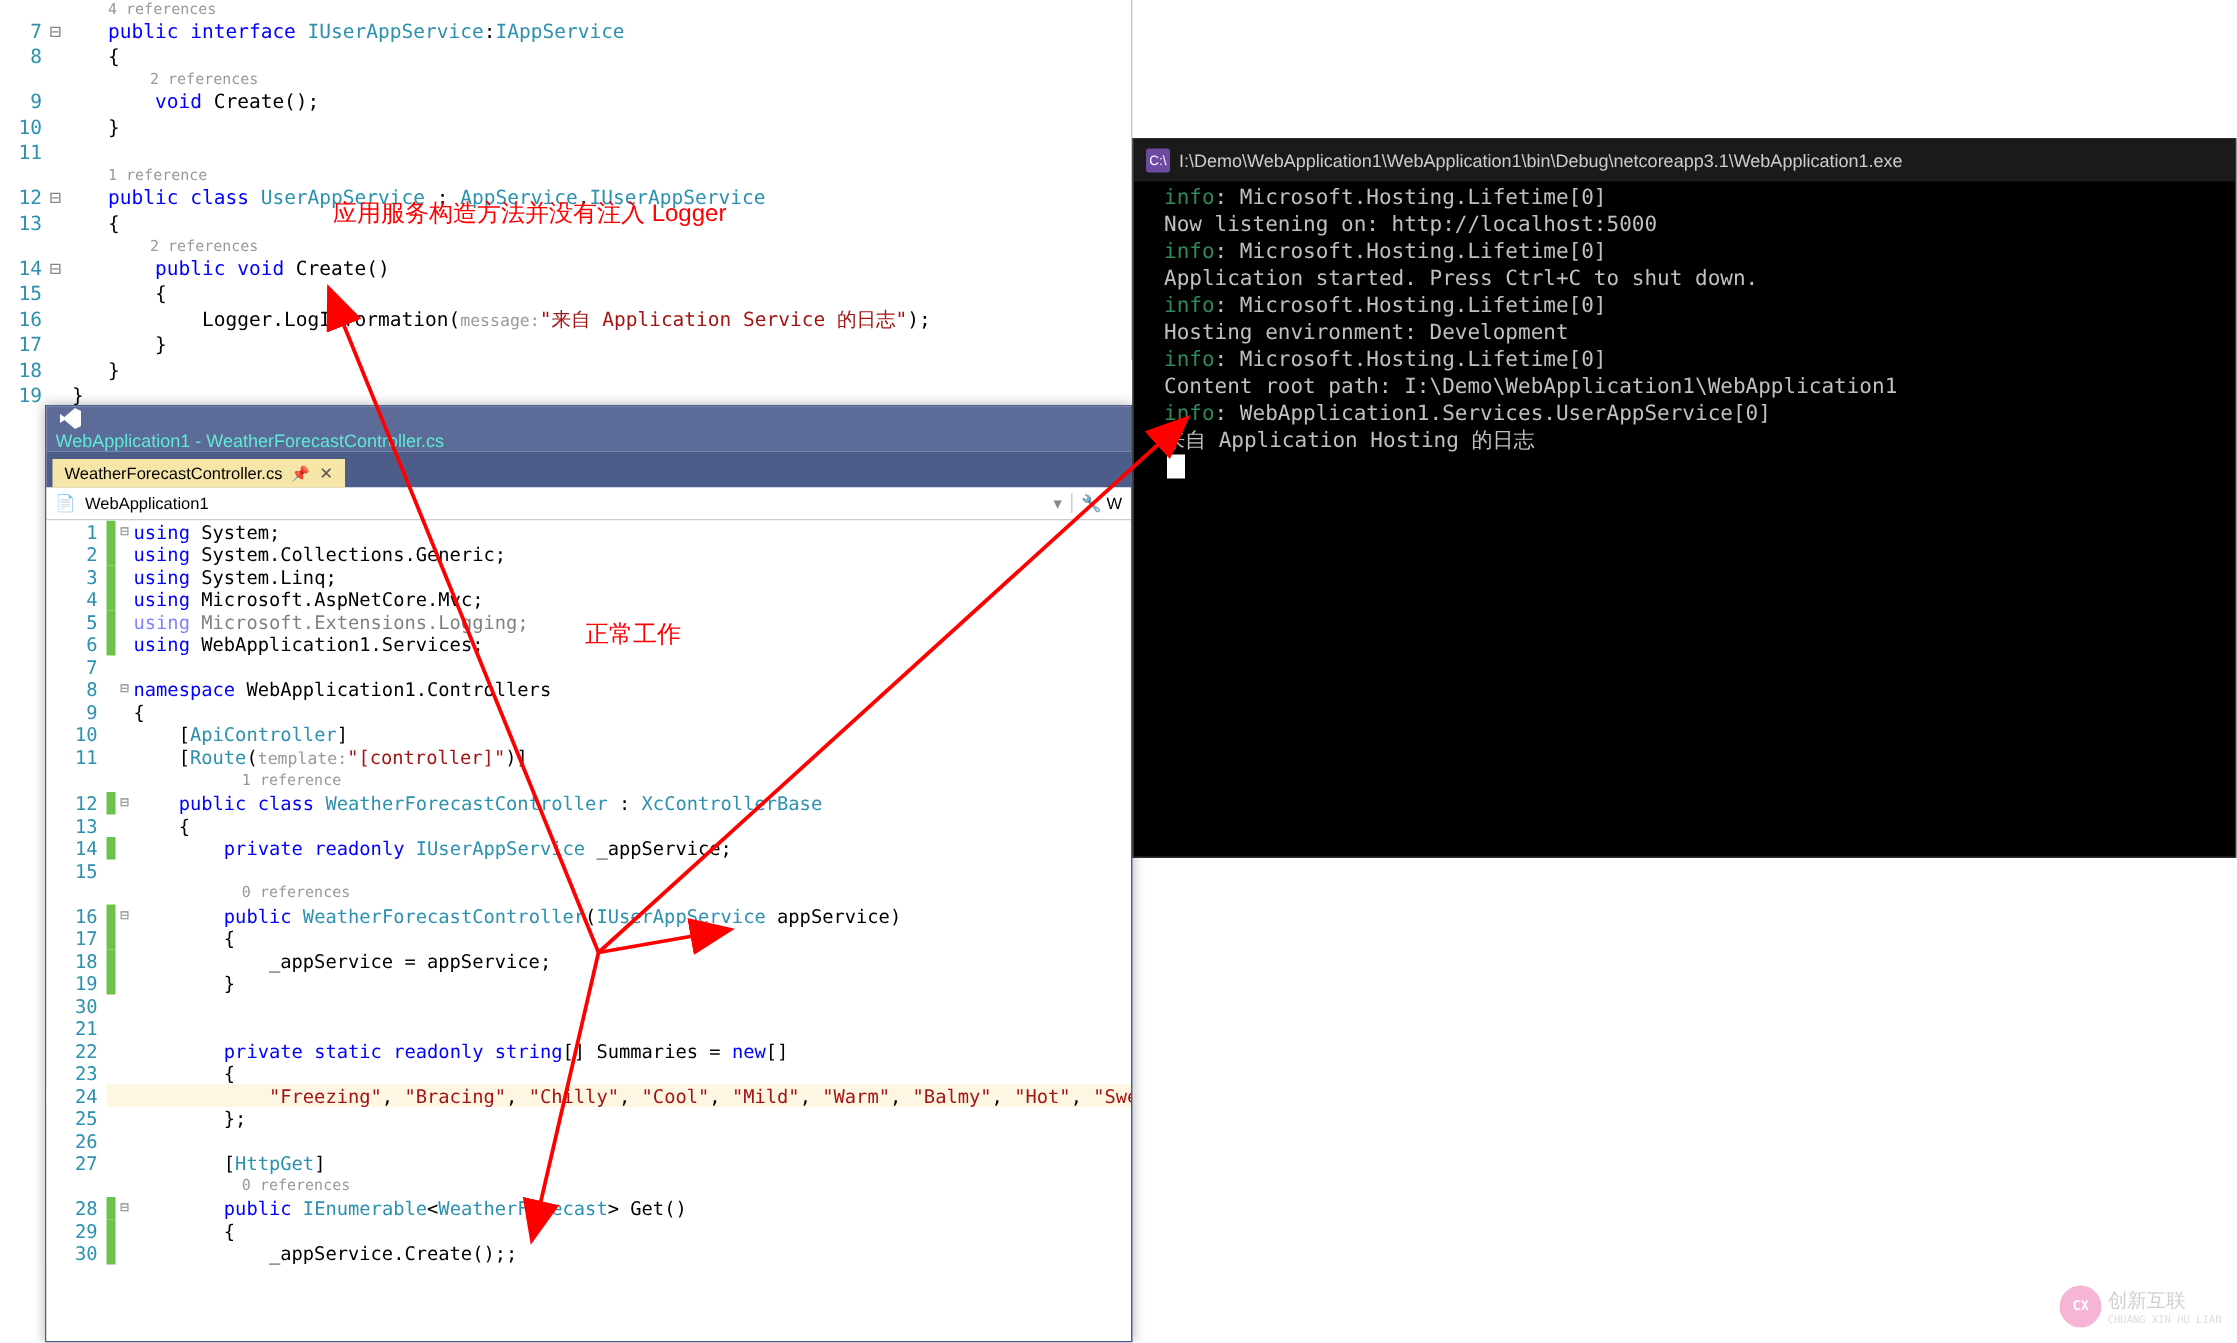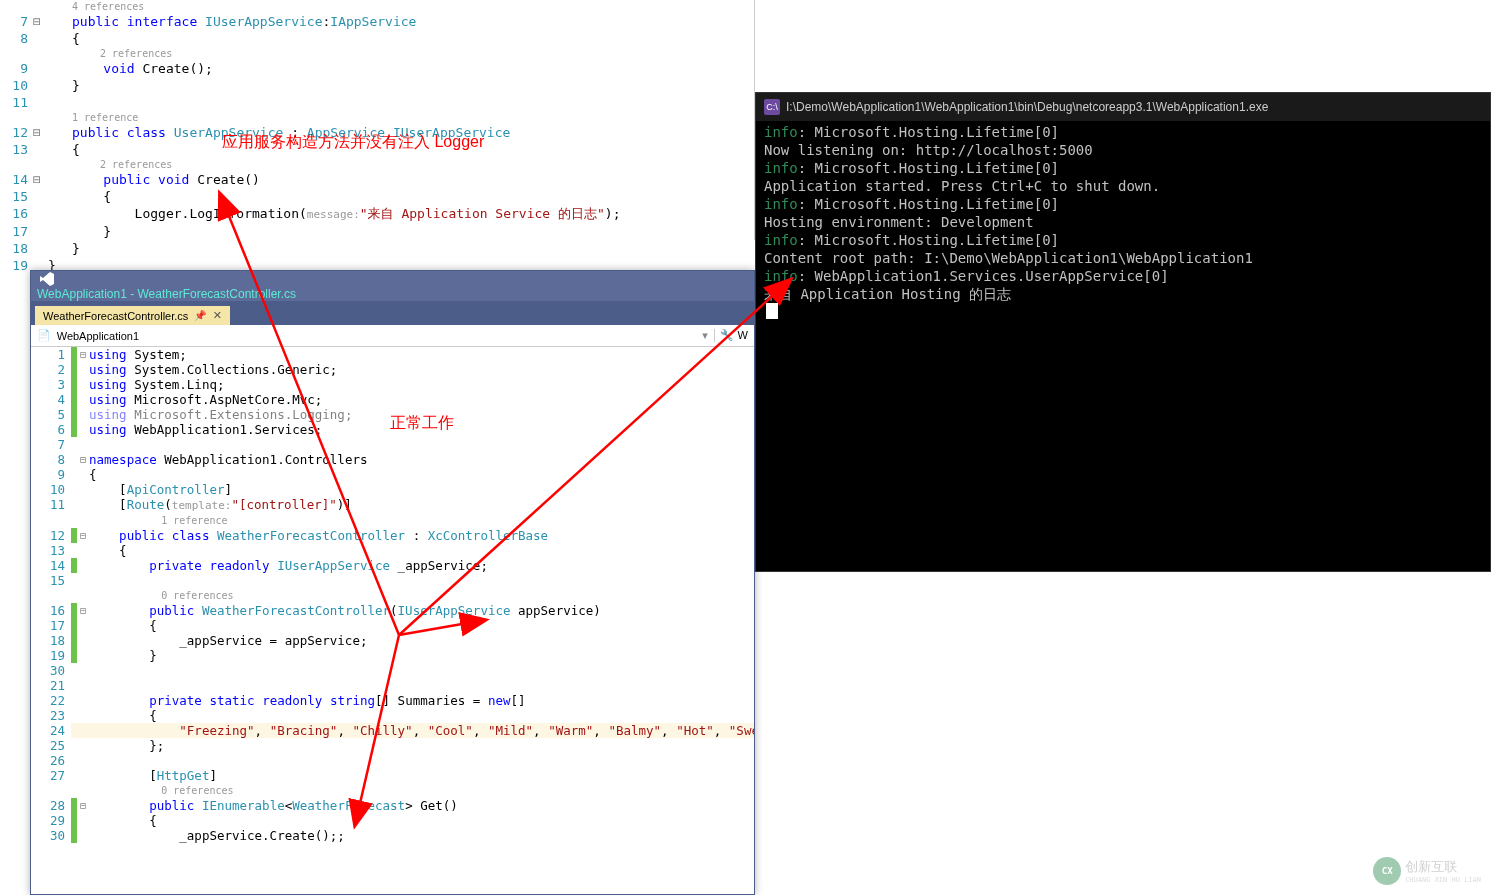--- a/index.html
+++ b/index.html
@@ -140,21 +140,21 @@
   .console-icon {
     width: 16px; height: 16px; background: #6b4aa0; border-radius: 2px;
     display: inline-flex; align-items: center; justify-content: center;
     color: #fff; font-size: 9px;
   }
   .console-body {
     color: #ccc;
     font-family: SimSun, monospace;
     font-size: 14px;
     line-height: 18px;
-    padding: 2px 8px;
+    padding: 2px 20px;
   }
   .con-info { color: #2e8b57; }
   .con-text { color: #c0c0c0; }
   .con-cursor {
     background: #fff; width: 12px; height: 16px; display: inline-block; margin-left: 2px;
   }
 
   
   .annotation {
     position: absolute;
@@ -177,21 +177,21 @@
     bottom: 10px;
     opacity: 0.4;
     font-size: 10px;
     color: #aaa;
     display: flex;
     align-items: center;
     gap: 4px;
   }
   .watermark .wm-logo {
     width: 28px; height: 28px; border-radius: 50%;
-    background: #15803d;
+    background: #ec4899;
     display: inline-flex; align-items: center; justify-content: center;
     color: #fff; font-size: 9px; font-weight: bold;
   }
 </style>
 </head>
 <body>
 
 <div class="top-editor">
   <div class="ref-hint" style="padding-left:72px">4 references</div>
   <div class="code-line"><span class="ln">7</span><span class="fold">⊟</span><span class="code" style="padding-left:28px"><span class="k">public</span> <span class="k">interface</span> <span class="t">IUserAppService</span>:<span class="t">IAppService</span></span></div>

